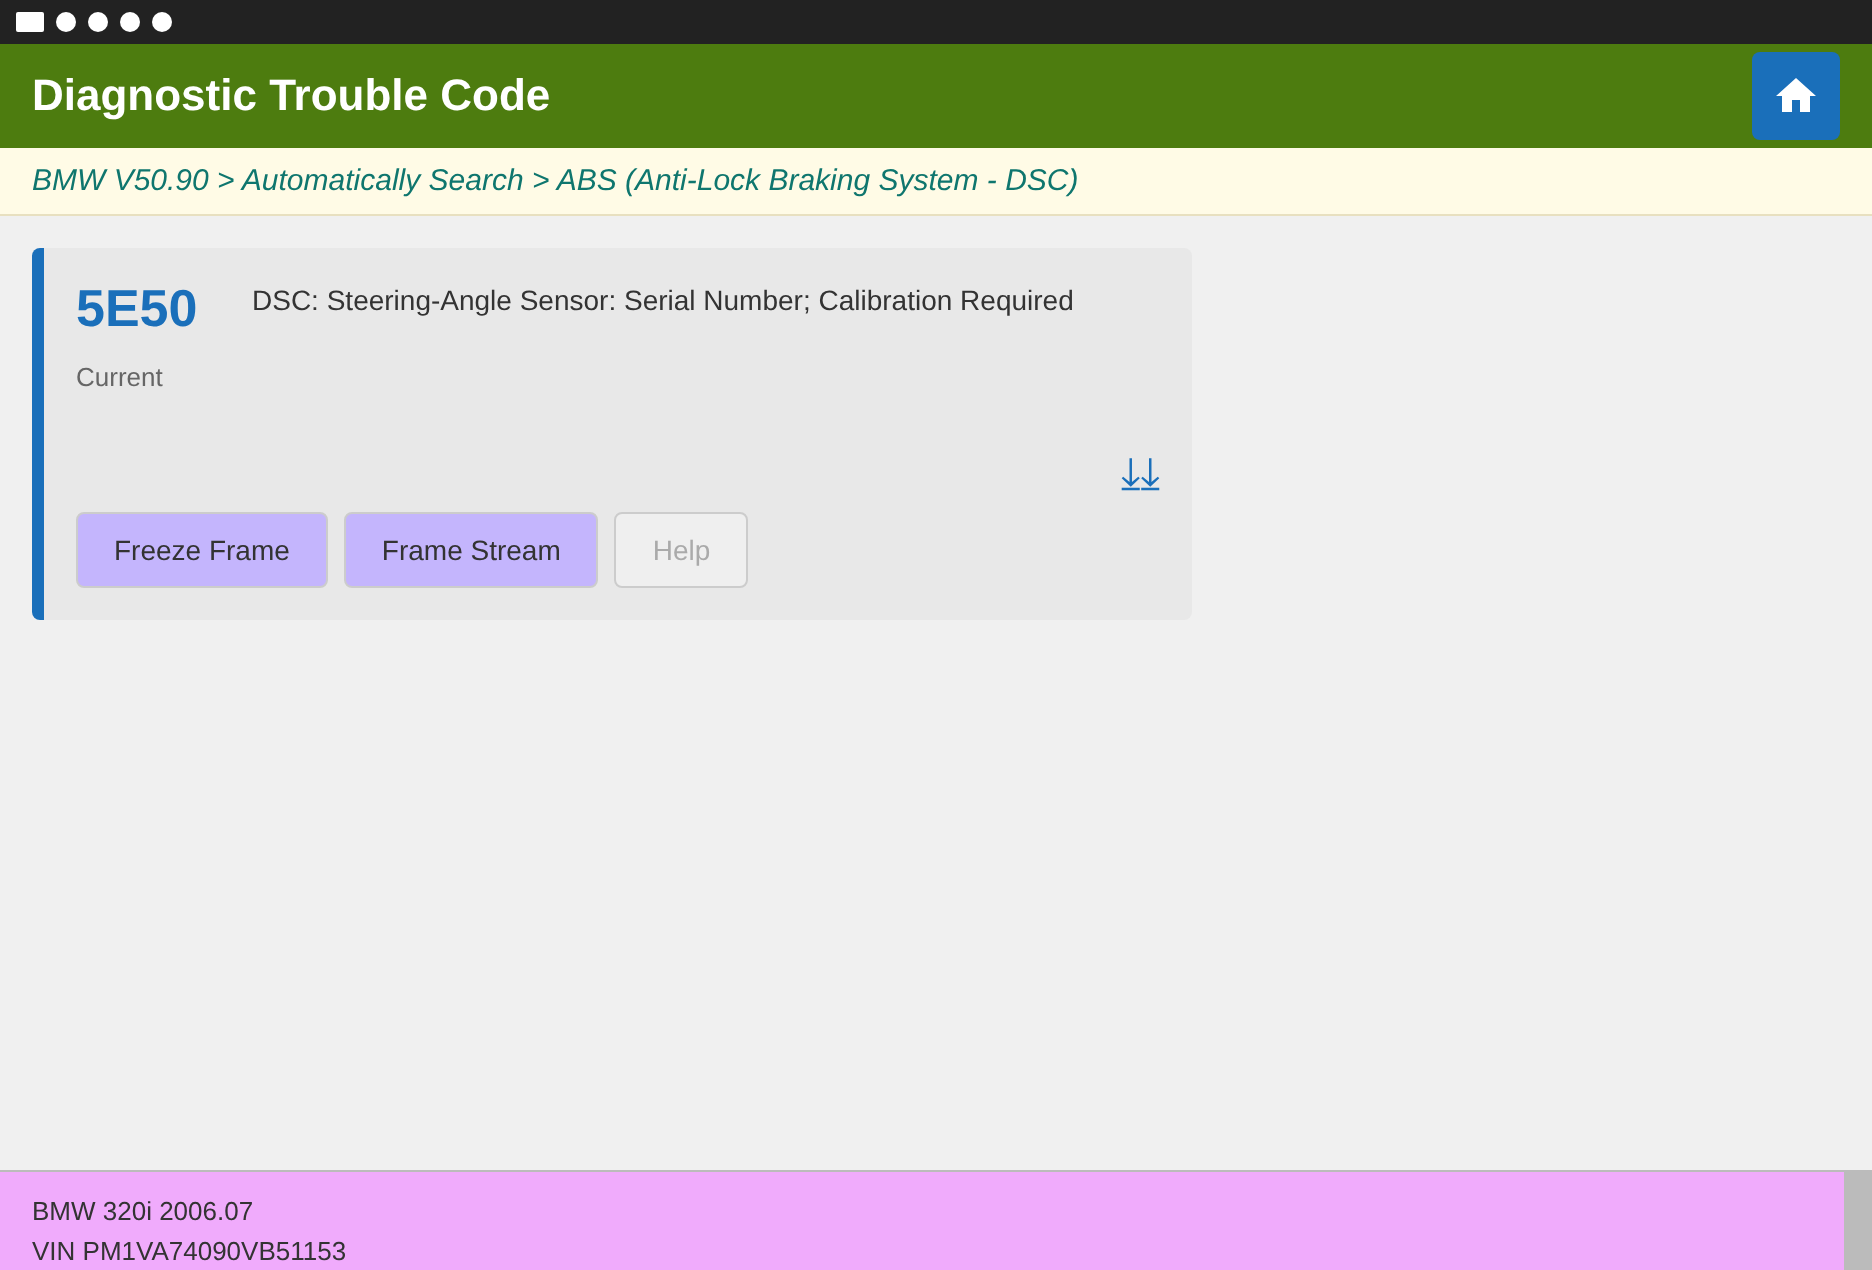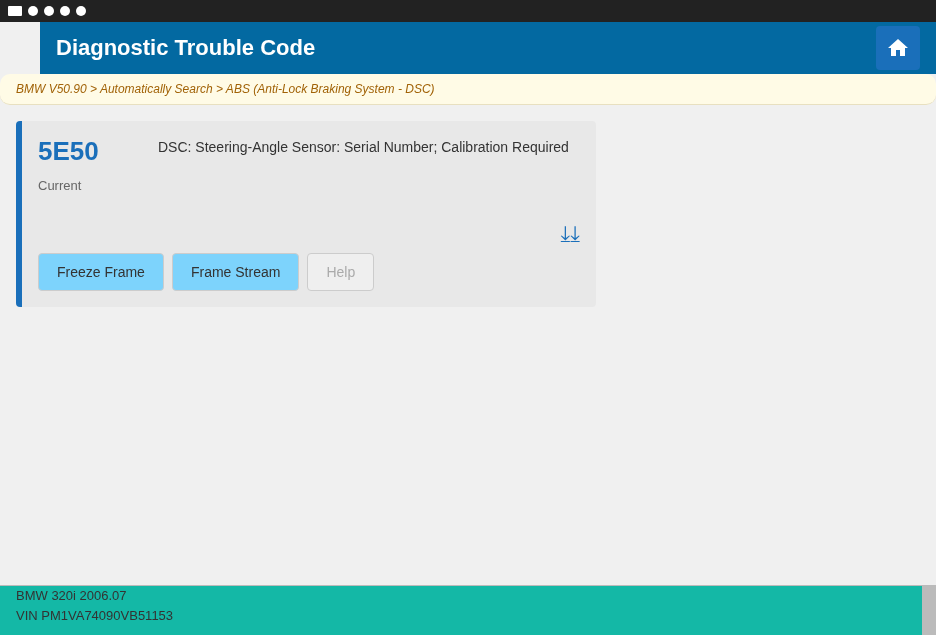--- a/index.html
+++ b/index.html
@@ -29,27 +29,26 @@
       border-radius: 1px;
     }
     .status-bar-icon.small {
       width: 10px;
       height: 10px;
       border-radius: 50%;
     }
 
     
     .header {
-      background: #0369a1;
+      background: #4d7c0f;
       height: 52px;
       display: flex;
       align-items: center;
       justify-content: space-between;
       padding: 0 16px;
-      margin-left: 40px;
     }
     .header-title {
       color: #ffffff;
       font-size: 22px;
       font-weight: bold;
     }
     .home-button {
       width: 44px;
       height: 44px;
       background: #1a6fba;
@@ -61,25 +60,24 @@
       cursor: pointer;
     }
     .home-icon-svg {
       fill: white;
     }
 
     
     .breadcrumb {
       background: #fffbe6;
       padding: 8px 16px;
-      color: #a16207;
-      font-size: 12px;
+      color: #0f766e;
+      font-size: 15px;
       font-style: italic;
       border-bottom: 1px solid #e8e0c0;
-      border-radius: 10px;
     }
 
     
     .main-content {
       background: #f0f0f0;
       padding: 16px;
       flex: 1;
     }
 
     
@@ -88,21 +86,21 @@
       border-radius: 4px;
       border-left: 6px solid #1a6fba;
       padding: 16px 16px 16px 16px;
       max-width: 580px;
       position: relative;
     }
 
     .card-top {
       display: flex;
       align-items: flex-start;
-      gap: 40px;
+      gap: 8px;
     }
 
     .code-section {
       display: flex;
       flex-direction: column;
       align-items: flex-start;
       min-width: 80px;
     }
 
     .trouble-code {
@@ -139,41 +137,41 @@
       gap: 8px;
       margin-top: 60px;
     }
 
     .btn {
       padding: 10px 18px;
       border-radius: 4px;
       font-size: 14px;
       cursor: pointer;
       border: 1px solid #ccc;
-      background: #7dd3fc;
+      background: #c4b5fd;
       color: #333;
       font-weight: normal;
     }
 
     .btn-disabled {
       color: #aaa;
       background: #efefef;
       cursor: default;
     }
 
     
     .footer {
       position: absolute;
       bottom: 0;
       left: 0;
       right: 0;
-      background: #14b8a6;
+      background: #f0abfc;
       height: 50px;
       display: flex;
-      align-items: flex-start;
+      align-items: flex-end;
       padding: 0 16px;
       border-top: 1px solid #bbb;
     }
 
     .footer-info {
       color: #333;
       font-size: 13px;
       line-height: 1.5;
     }
 

